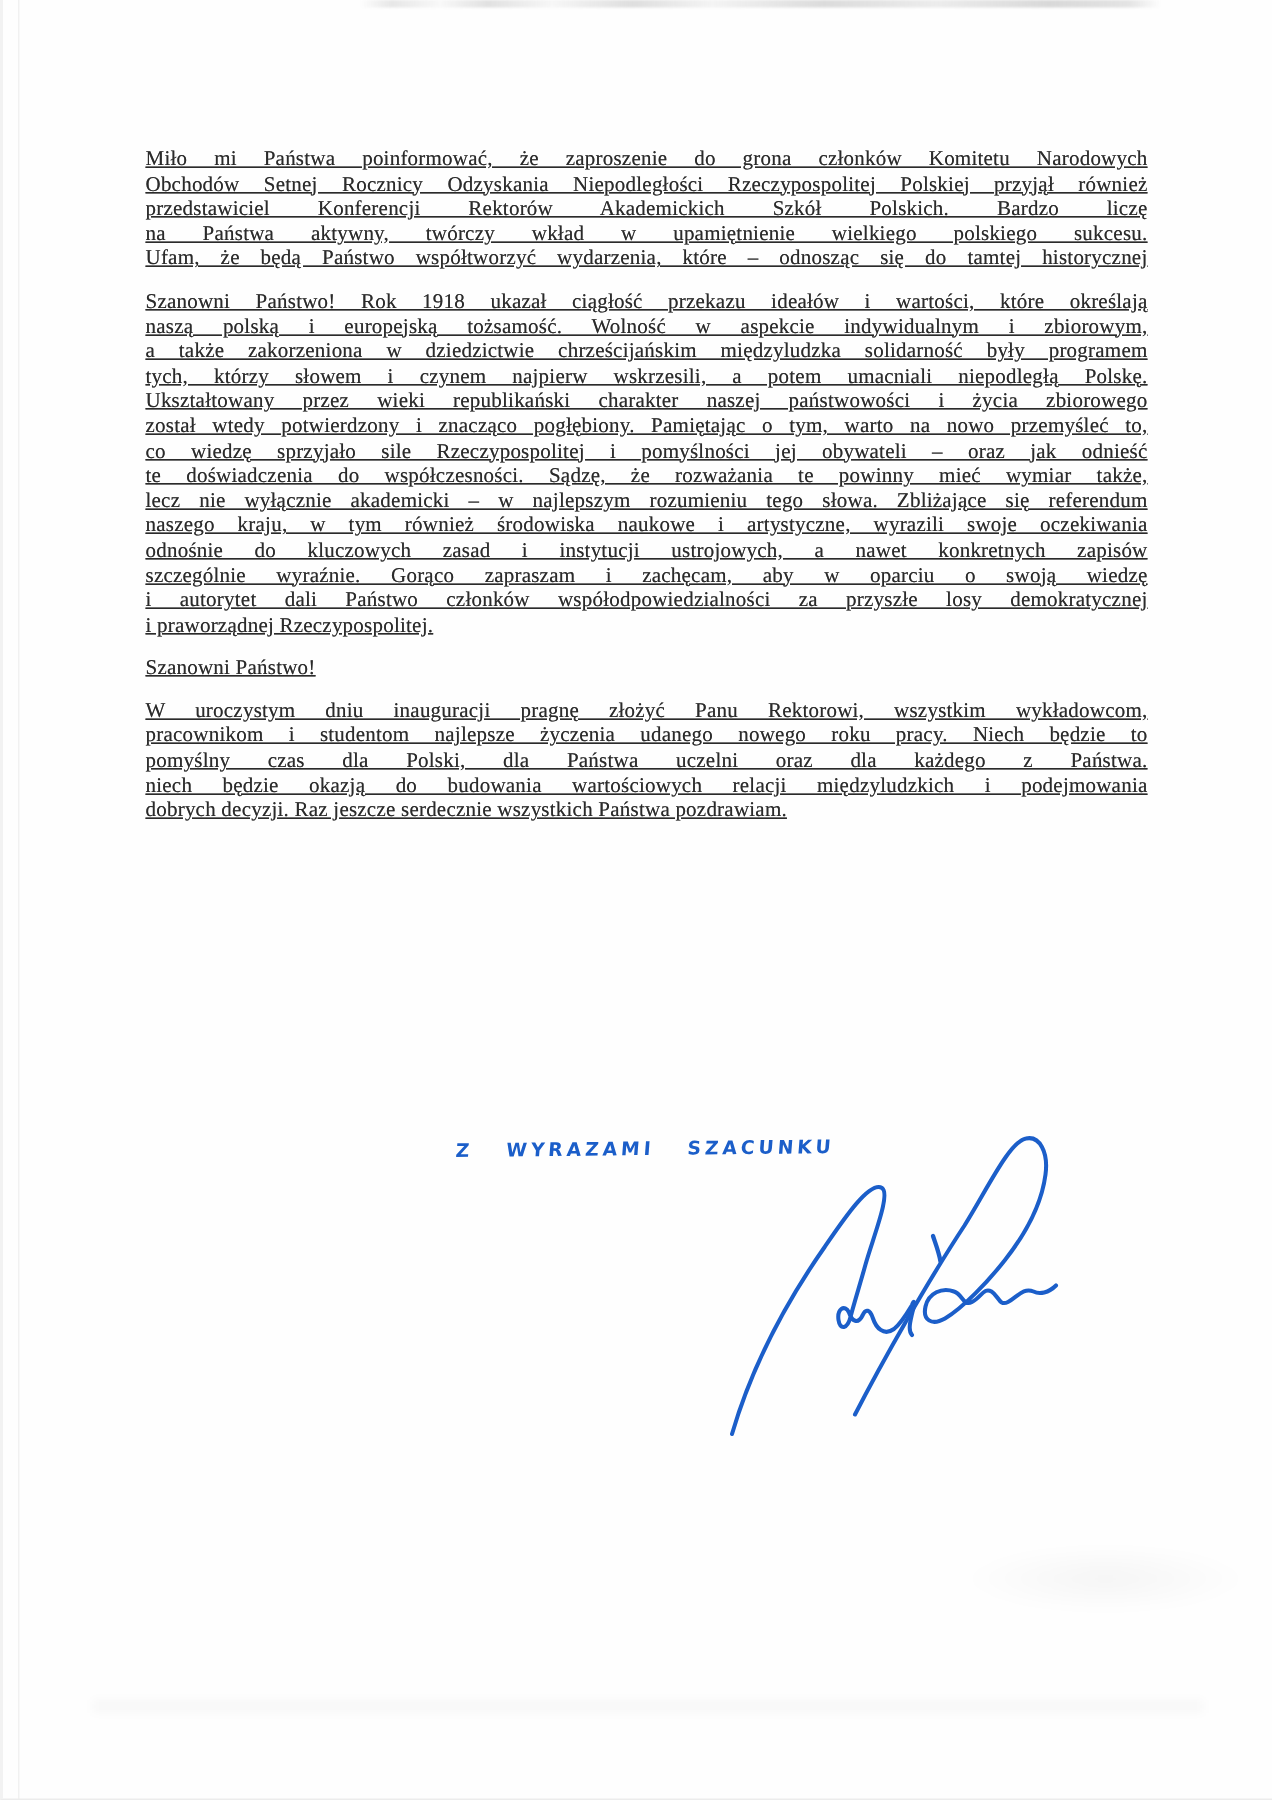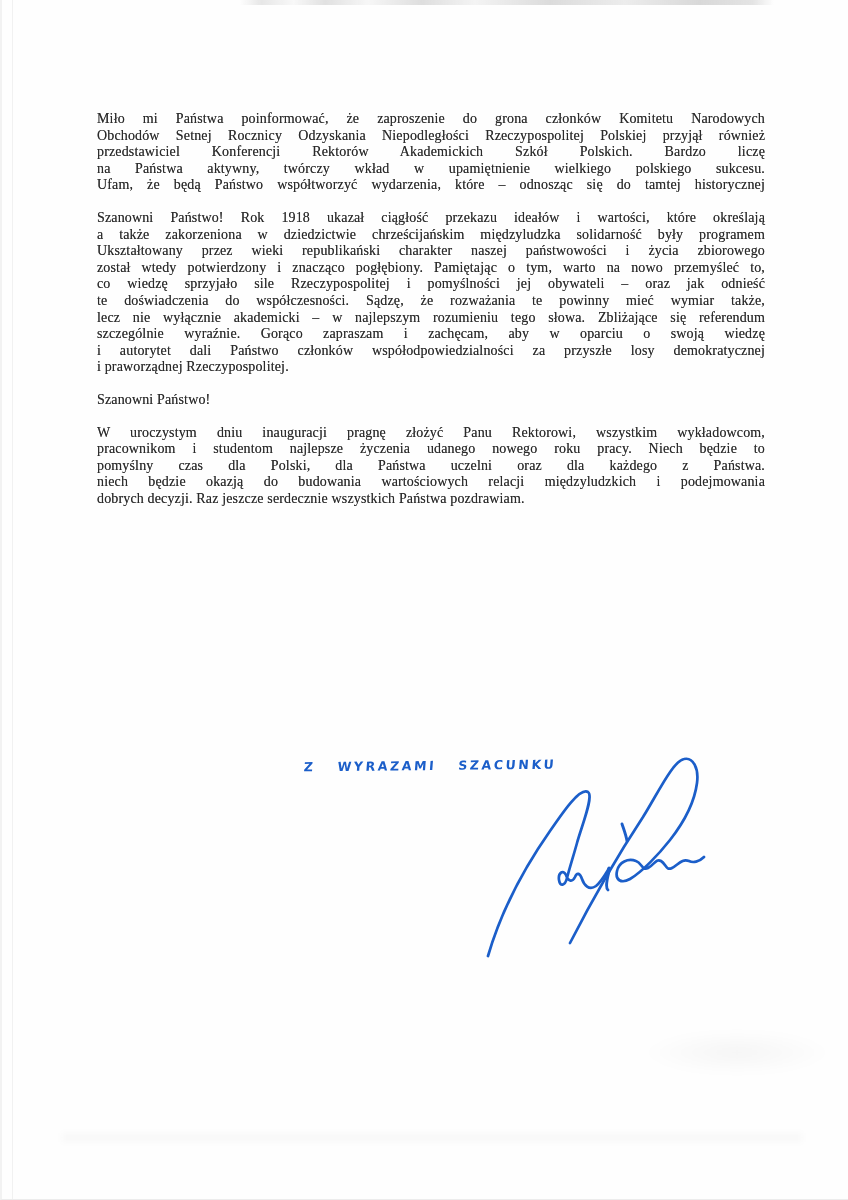--- a/index.html
+++ b/index.html
@@ -42,21 +42,21 @@
     filter:blur(3px);
   }
   
   .letter-body{
     position:absolute;left:95px;top:95px;width:668px;
     font-size:14px;line-height:16.6px;
     color:#2b2b2b;
     letter-spacing:.15px;
     text-shadow:0 0 .35px rgba(45,45,45,.65);
   }
-  .para{margin:16px 0 12px 0;}
+  .para{margin:4px 0 12px 0;text-decoration:underline;}
   .line{text-align:justify;text-align-last:justify;}
   .line.last{text-align:justify;text-align-last:left;}
   
   .closing{
     position:absolute;left:302px;top:758px;width:260px;
     font-family:"DejaVu Sans", sans-serif;
     font-size:12.5px;font-weight:bold;
     text-transform:uppercase;
     letter-spacing:2.6px;word-spacing:15px;
     transform:skewX(-5deg) rotate(-.6deg);
@@ -78,26 +78,30 @@
 
   <div class="para">
         <div class="line">Miło mi Państwa poinformować, że zaproszenie do grona członków Komitetu Narodowych</div>
         <div class="line">Obchodów Setnej Rocznicy Odzyskania Niepodległości Rzeczypospolitej Polskiej przyjął również</div>
         <div class="line">przedstawiciel Konferencji Rektorów Akademickich Szkół Polskich. Bardzo liczę</div>
         <div class="line">na Państwa aktywny, twórczy wkład w upamiętnienie wielkiego polskiego sukcesu.</div>
         <div class="line">Ufam, że będą Państwo współtworzyć wydarzenia, które – odnosząc się do tamtej historycznej</div>
       </div>
       <div class="para">
         <div class="line">Szanowni Państwo! Rok 1918 ukazał ciągłość przekazu ideałów i wartości, które określają</div>
+        <div class="line">naszą polską i europejską tożsamość. Wolność w aspekcie indywidualnym i zbiorowym,</div>
         <div class="line">a także zakorzeniona w dziedzictwie chrześcijańskim międzyludzka solidarność były programem</div>
+        <div class="line">tych, którzy słowem i czynem najpierw wskrzesili, a potem umacniali niepodległą Polskę.</div>
         <div class="line">Ukształtowany przez wieki republikański charakter naszej państwowości i życia zbiorowego</div>
         <div class="line">został wtedy potwierdzony i znacząco pogłębiony. Pamiętając o tym, warto na nowo przemyśleć to,</div>
         <div class="line">co wiedzę sprzyjało sile Rzeczypospolitej i pomyślności jej obywateli – oraz jak odnieść</div>
         <div class="line">te doświadczenia do współczesności. Sądzę, że rozważania te powinny mieć wymiar także,</div>
         <div class="line">lecz nie wyłącznie akademicki – w najlepszym rozumieniu tego słowa. Zbliżające się referendum</div>
+        <div class="line">naszego kraju, w tym również środowiska naukowe i artystyczne, wyrazili swoje oczekiwania</div>
+        <div class="line">odnośnie do kluczowych zasad i instytucji ustrojowych, a nawet konkretnych zapisów</div>
         <div class="line">szczególnie wyraźnie. Gorąco zapraszam i zachęcam, aby w oparciu o swoją wiedzę</div>
         <div class="line">i autorytet dali Państwo członków współodpowiedzialności za przyszłe losy demokratycznej</div>
         <div class="line last">i praworządnej Rzeczypospolitej.</div>
       </div>
       <div class="para">
         <div class="line last">Szanowni Państwo!</div>
       </div>
       <div class="para">
         <div class="line">W uroczystym dniu inauguracji pragnę złożyć Panu Rektorowi, wszystkim wykładowcom,</div>
         <div class="line">pracownikom i studentom najlepsze życzenia udanego nowego roku pracy. Niech będzie to</div>

